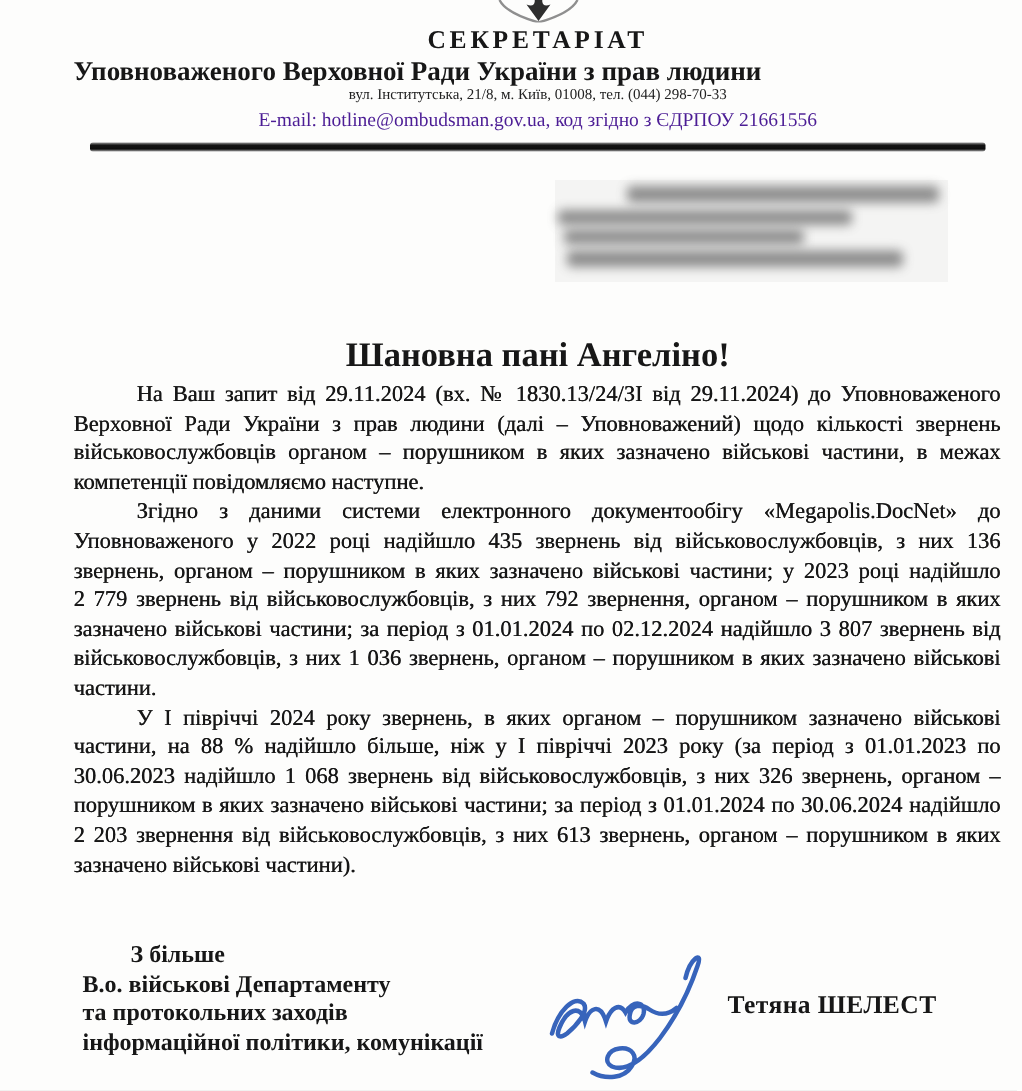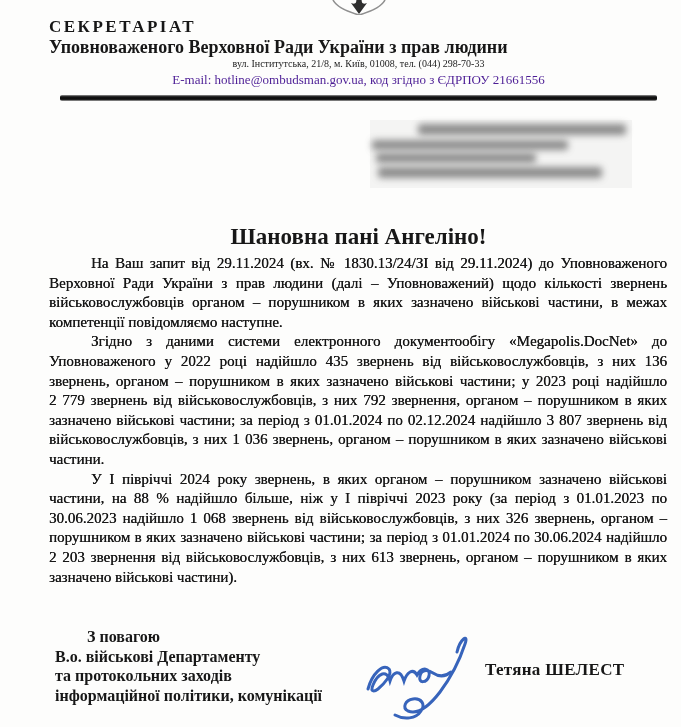--- a/index.html
+++ b/index.html
@@ -9,21 +9,21 @@
     background:#fdfdfc;
     overflow:hidden;
     font-family:"Liberation Serif","DejaVu Serif",serif;
     color:#171717;
   }
   
   .emblem-wrap{position:absolute;top:0;left:49px;right:13px;text-align:center;height:16px;}
   .emblem-wrap svg{display:inline-block;}
   .doc-title{
     position:absolute;top:18px;left:49px;right:13px;
-    text-align:left;font-weight:bold;font-size:17px;letter-spacing:2.5px;line-height:1;
+    text-align:center;font-weight:bold;font-size:17px;letter-spacing:2.5px;line-height:1;
   }
   .org-name{
     position:absolute;top:38px;left:49px;right:13px;
     text-align:left;font-weight:bold;font-size:18px;line-height:1;
   }
   .addr-line{
     position:absolute;top:59px;left:49px;right:13px;
     text-align:center;font-size:10px;line-height:1;color:#222;
   }
   .email-line{
@@ -99,21 +99,21 @@
 
   <div class="salutation">Шановна пані Ангеліно!</div>
 
   <div class="body-text">
     <p>На Ваш запит від 29.11.2024 (вх. №&nbsp;1830.13/24/ЗІ від 29.11.2024) до Уповноваженого Верховної Ради України з прав людини (далі – Уповноважений) щодо кількості звернень військовослужбовців органом – порушником в яких зазначено військові частини, в межах компетенції повідомляємо наступне.</p>
     <p>Згідно з даними системи електронного документообігу «Megapolis.DocNet» до Уповноваженого у 2022 році надійшло 435 звернень від військовослужбовців, з них 136 звернень, органом – порушником в яких зазначено військові частини; у 2023 році надійшло 2&nbsp;779 звернень від військовослужбовців, з них 792 звернення, органом – порушником в яких зазначено військові частини; за період з 01.01.2024 по 02.12.2024 надійшло 3&nbsp;807 звернень від військовослужбовців, з них 1&nbsp;036 звернень, органом – порушником в яких зазначено військові частини.</p>
     <p>У І півріччі 2024 року звернень, в яких органом – порушником зазначено військові частини, на 88&nbsp;% надійшло більше, ніж у І півріччі 2023 року (за період з 01.01.2023 по 30.06.2023 надійшло 1&nbsp;068 звернень від військовослужбовців, з них 326 звернень, органом – порушником в яких зазначено військові частини; за період з 01.01.2024 по 30.06.2024 надійшло 2&nbsp;203 звернення від військовослужбовців, з них 613 звернень, органом – порушником в яких зазначено військові частини).</p>
   </div>
 
   <div class="closing">
-    <div class="regards">З повагою</div>
+    <div class="regards">З більше</div>
     <div>В.о. військові Департаменту</div>
     <div>та протокольних заходів</div>
     <div>інформаційної політики, комунікації</div>
   </div>
 
   <svg class="signature" viewBox="0 0 122 95" aria-hidden="true">
     <g fill="none" stroke="#2d5cb8" stroke-width="3" stroke-linecap="round" opacity="0.95">
       <path d="M8,58 C12,43 23,32 29,38 C33,43 24,53 18,58 C14,61 10,61 13,54 C18,42 27,38 30,50 C33,41 40,37 44,50 C47,41 53,37 57,44 C62,35 71,37 69,45 C67,52 58,53 60,45 C61,39 67,38 73,42 C79,46 85,46 91,41"></path>
       <path d="M97,21 C100,8 109,2 105,13 C100,28 92,45 80,61 C70,74 58,84 48,80 C42,77 45,69 53,68 C61,67 66,73 61,80 C56,88 44,89 35,84"></path>
     </g>

